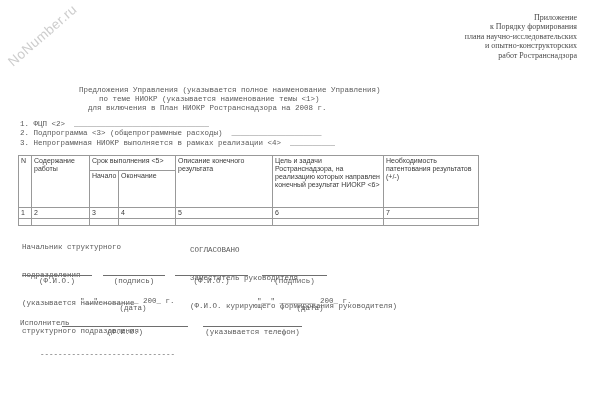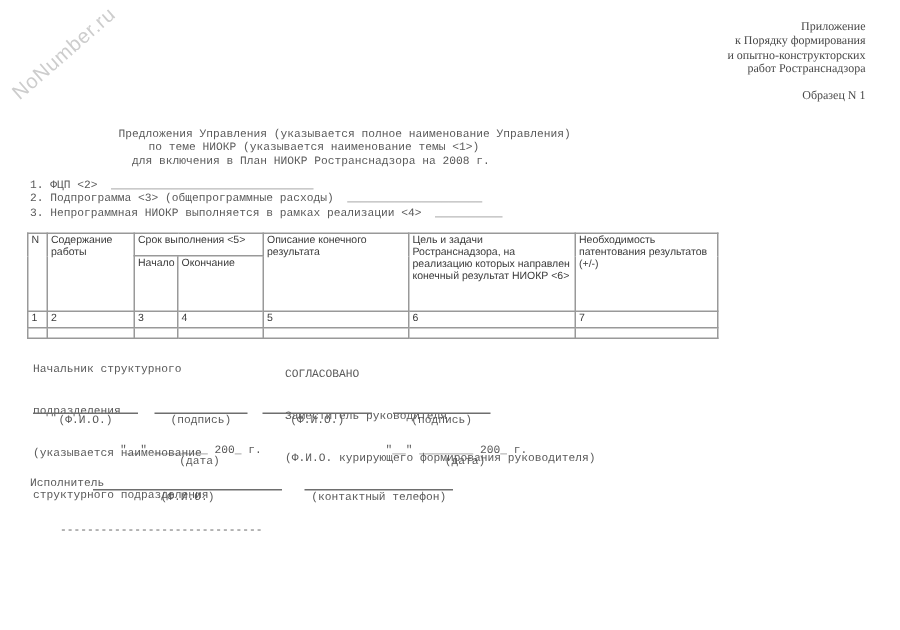--- a/index.html
+++ b/index.html
@@ -41,23 +41,23 @@
   .dash{color:#5a5a5a;}
 </style>
 </head>
 <body>
 
 <div class="watermark sans">NoNumber.ru</div>
 
 <div class="corner">
   <span class="ln">Приложение</span>
   <span class="ln">к Порядку формирования</span>
+  <span class="ln">плана научно-исследовательских</span>
   <span class="ln">и опытно-конструкторских</span>
   <span class="ln">работ Ространснадзора</span>
-  <span class="sample">Образец N 1</span>
 </div>
 
 <div class="mono" style="left:48px;top:85.5px;padding-left:31px;">Предложения Управления (указывается полное наименование Управления)</div>
 <div class="mono" style="left:75px;top:94.8px;padding-left:24px;">по теме НИОКР (указывается наименование темы &lt;1&gt;)</div>
 <div class="mono" style="left:88px;top:104.1px;">для включения в План НИОКР Ространснадзора на 2008 г.</div>
 
 <div class="mono" style="left:20px;top:120px;">1. ФЦП &lt;2&gt;  ______________________________</div>
 <div class="mono" style="left:20px;top:129.3px;">2. Подпрограмма &lt;3&gt; (общепрограммные расходы)  ____________________</div>
 <div class="mono" style="left:20px;top:138.6px;">3. Непрограммная НИОКР выполняется в рамках реализации &lt;4&gt;  __________</div>
 
@@ -130,15 +130,15 @@
 
 <div class="mono" style="left:80px;top:296.5px;">"__" ________ 200_ г.</div>
 <div class="mono" style="left:257px;top:296.5px;">"__" ________ 200_ г.</div>
 <div class="mono clabel" style="left:103px;top:303.8px;width:60px;">(дата)</div>
 <div class="mono clabel" style="left:280px;top:303.8px;width:60px;">(дата)</div>
 
 <div class="mono" style="left:20px;top:319px;text-align:center;">Исполнитель</div>
 <div class="uline" style="left:62px;top:319.5px;width:126px;"></div>
 <div class="uline" style="left:203px;top:319.5px;width:99px;"></div>
 <div class="mono clabel" style="left:62px;top:327.5px;width:126px;">(Ф.И.О.)</div>
-<div class="mono clabel" style="left:203px;top:327.5px;width:99px;">(контактный телефон)</div>
+<div class="mono clabel" style="left:203px;top:327.5px;width:99px;">(указывается телефон)</div>
 
 <div class="mono dash" style="left:40px;top:350px;">------------------------------</div>
 
 </body></html>

